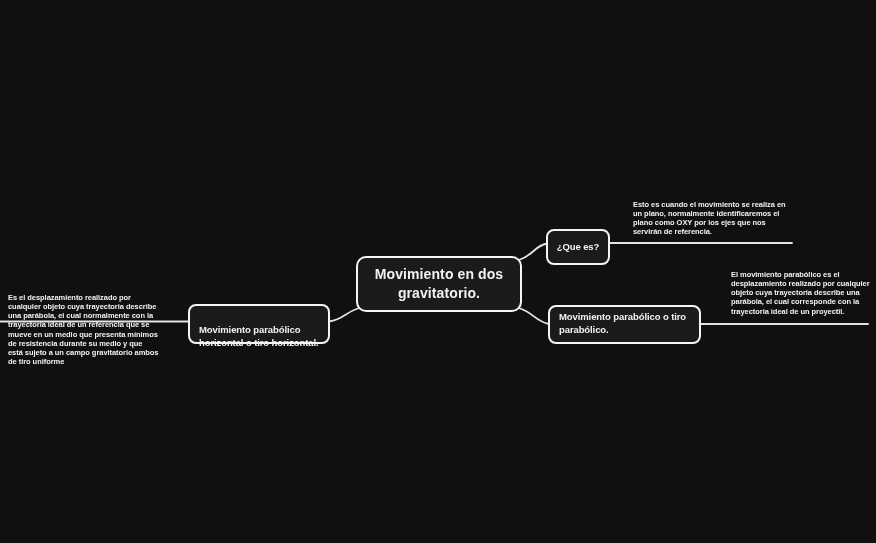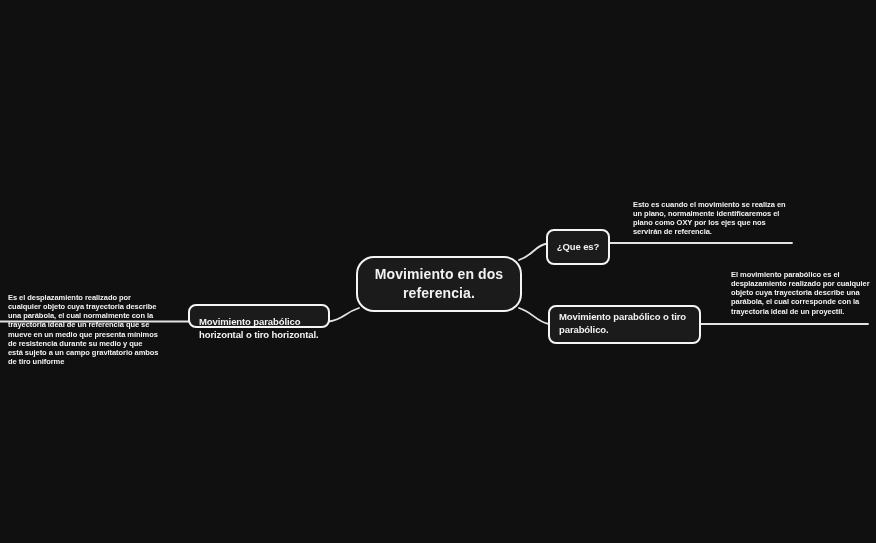--- a/index.html
+++ b/index.html
@@ -23,39 +23,39 @@
   .node{
     position:absolute;z-index:2;
     background:var(--node-fill);
     border:2px solid var(--node-border);
     color:var(--text-color);
     font-weight:bold;
   }
   .node .ln{white-space:nowrap;}
   .root-node{
     left:356px;top:256px;width:166px;height:56px;
-    border-radius:18px;
+    border-radius:10px;
     display:flex;flex-direction:column;align-items:center;justify-content:center;
     font-size:14px;line-height:19px;letter-spacing:.1px;text-align:center;
   }
   .small-node{
     border-radius:8px;
     font-size:9.5px;line-height:12.5px;letter-spacing:-.1px;
   }
   .node-que-es{
     left:546px;top:229px;width:64px;height:36px;
     display:flex;align-items:center;justify-content:center;
   }
   .node-parabolico{
     left:548px;top:305px;width:153px;height:39px;
     padding:4px 9px;
   }
   .node-horizontal{
     left:188px;top:304px;width:142px;height:23px;
-    padding:10px 9px;
+    padding:18px 9px;
   }
   .annotation{
     position:absolute;z-index:2;
     font-size:7.5px;font-weight:bold;line-height:9.15px;letter-spacing:-.05px;
     color:var(--text-color);
   }
   .annotation .ln{white-space:nowrap;}
   .annotation-left{left:8px;top:245px;width:175px;margin-top:48px;}
   .annotation-top-right{left:633px;top:200px;width:175px;}
   .annotation-bottom-right{left:731px;top:270px;width:150px;}
@@ -69,21 +69,21 @@
     <path d="M 0 321.5 H 189"></path>
     <path d="M 609 243 H 792"></path>
     <path d="M 701 324 H 868"></path>
     <path d="M 519 260 C 534 255 534 246 547 243.5"></path>
     <path d="M 519 308 C 534 313 535 321 549 324"></path>
     <path d="M 359 308 C 344 313 344 319 329 321.5"></path>
   </svg>
 
   <div class="node root-node">
     <div class="ln">Movimiento en dos</div>
-    <div class="ln">referencia.</div>
+    <div class="ln">gravitatorio.</div>
   </div>
 
   <div class="node small-node node-que-es">
     <div class="ln">¿Que es?</div>
   </div>
 
   <div class="node small-node node-parabolico">
     <div class="ln">Movimiento parabólico o tiro</div>
     <div class="ln">parabólico.</div>
   </div>

